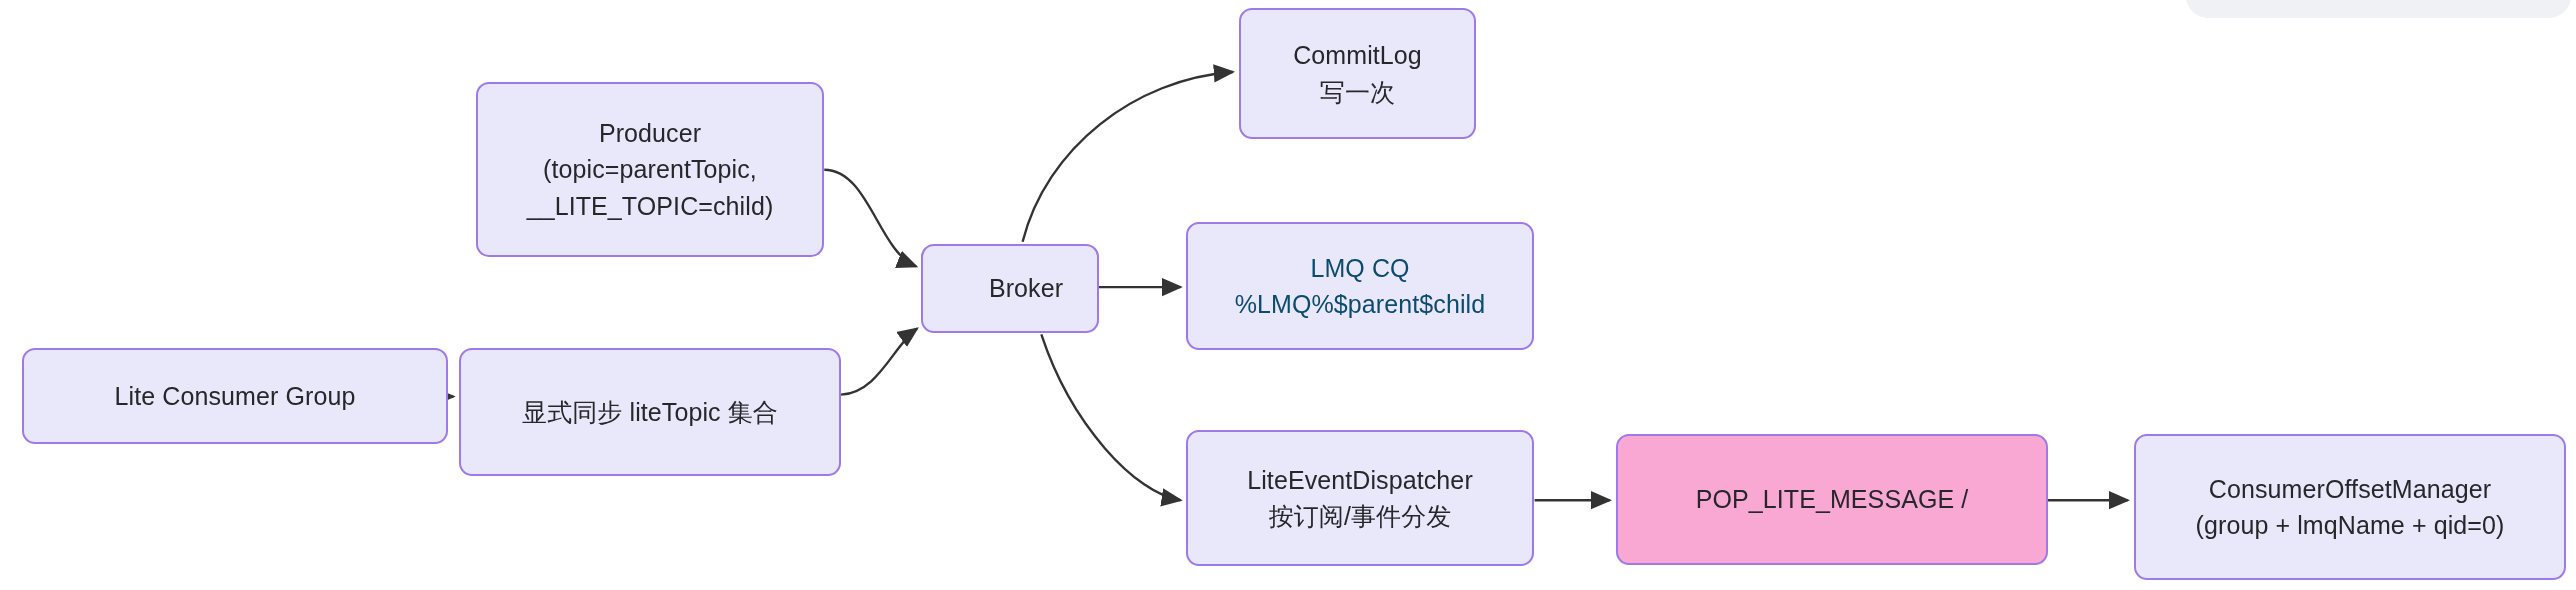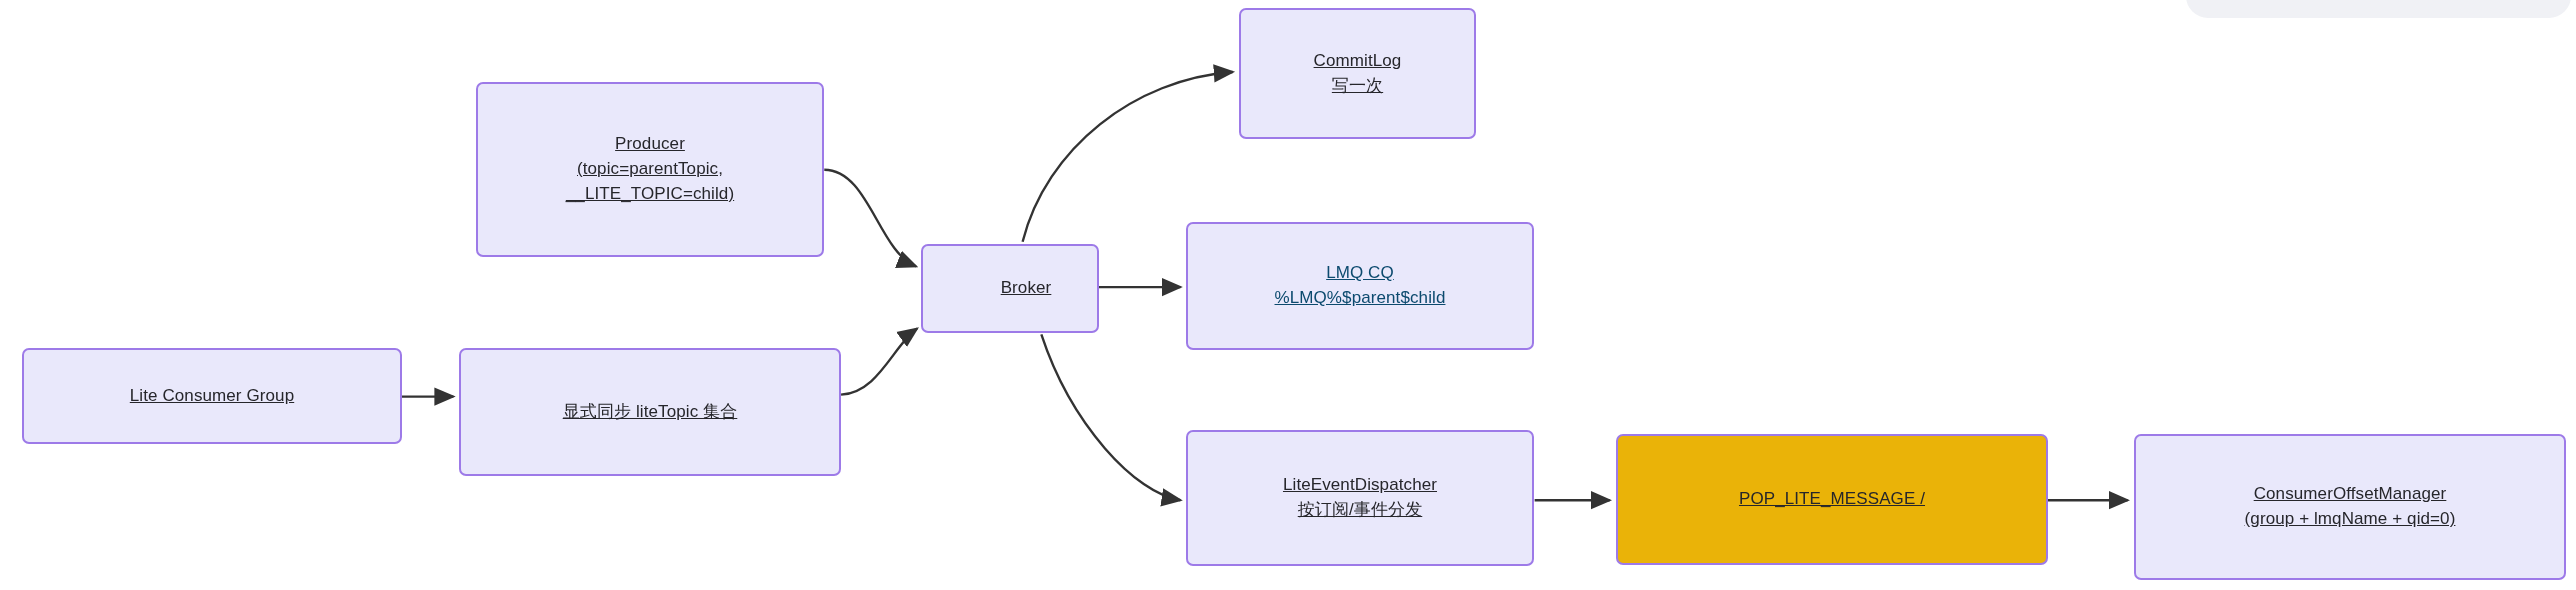--- a/index.html
+++ b/index.html
@@ -32,32 +32,31 @@
     left: 0;
     top: 0;
     width: 2576px;
     height: 590px;
   }
   .node {
     position: absolute;
     box-sizing: border-box;
     background: #e9e8fb;
     border: 2px solid #9d7ae8;
-    border-radius: 7px;
+    border-radius: 13px;
     display: flex;
     flex-direction: column;
     align-items: center;
     justify-content: center;
     color: #26262b;
-    font-size: 17px;
+    font-size: 25px;
     line-height: 1.46;
     text-align: center;
     white-space: nowrap;
     letter-spacing: 0.1px;
-    text-decoration: underline;
   }
   .node .line {
     display: block;
   }
 </style>
 </head>
 <body>
 
 <div id="canvas" style="background: rgb(255, 255, 255);">
 
@@ -100,34 +99,34 @@
 
   <div class="node" style="left: 921px; top: 244px; width: 178px; height: 89px; background: rgb(233, 232, 251); border-color: rgb(157, 122, 232); color: rgb(38, 38, 43); padding-left: 32px;">
     <span class="line">Broker</span>
   </div>
 
   <div class="node" style="left: 1186px; top: 222px; width: 348px; height: 128px; background: rgb(233, 232, 251); border-color: rgb(157, 122, 232); color: #0c4a6e;">
     <span class="line">LMQ CQ</span>
     <span class="line">%LMQ%$parent$child</span>
   </div>
 
-  <div class="node" style="left: 22px; top: 348px; width: 380px; height: 96px; background: rgb(233, 232, 251); border-color: rgb(157, 122, 232); color: rgb(38, 38, 43);">
+  <div class="node" style="left: 22px; top: 348px; width: 426px; height: 96px; background: rgb(233, 232, 251); border-color: rgb(157, 122, 232); color: rgb(38, 38, 43);">
     <span class="line">Lite Consumer Group</span>
   </div>
 
   <div class="node" style="left: 459px; top: 348px; width: 382px; height: 128px; background: rgb(233, 232, 251); border-color: rgb(157, 122, 232); color: rgb(38, 38, 43);">
     <span class="line">显式同步 liteTopic 集合</span>
   </div>
 
   <div class="node" style="left: 1186px; top: 430px; width: 348px; height: 136px; background: rgb(233, 232, 251); border-color: rgb(157, 122, 232); color: rgb(38, 38, 43);">
     <span class="line">LiteEventDispatcher</span>
     <span class="line">按订阅/事件分发</span>
   </div>
 
-  <div class="node" style="left: 1616px; top: 434px; width: 432px; height: 131px; background: #eab308; border-color: rgb(157, 122, 232); color: rgb(38, 38, 43);">
+  <div class="node" style="left: 1616px; top: 434px; width: 432px; height: 131px; background: #f9a8d4; border-color: rgb(157, 122, 232); color: rgb(38, 38, 43);">
     <span class="line">POP_LITE_MESSAGE /</span>
   </div>
 
   <div class="node" style="left: 2134px; top: 434px; width: 432px; height: 146px; background: rgb(233, 232, 251); border-color: rgb(157, 122, 232); color: rgb(38, 38, 43);">
     <span class="line">ConsumerOffsetManager</span>
     <span class="line">(group + lmqName + qid=0)</span>
   </div>
 
 </div>
 

